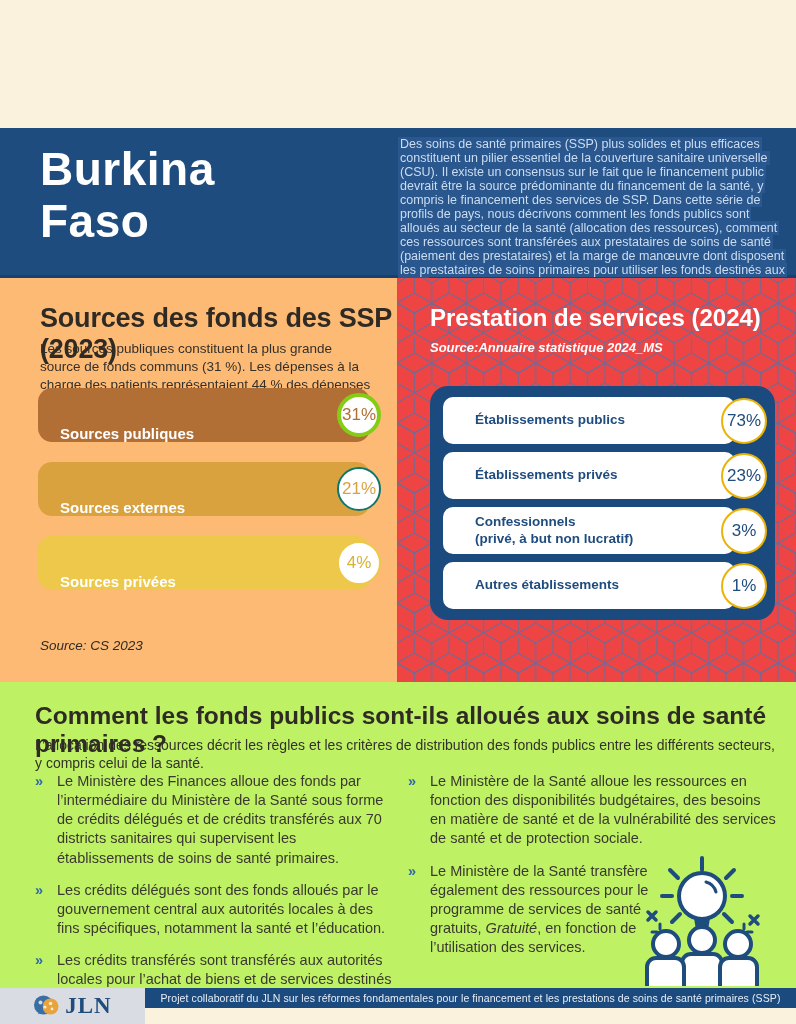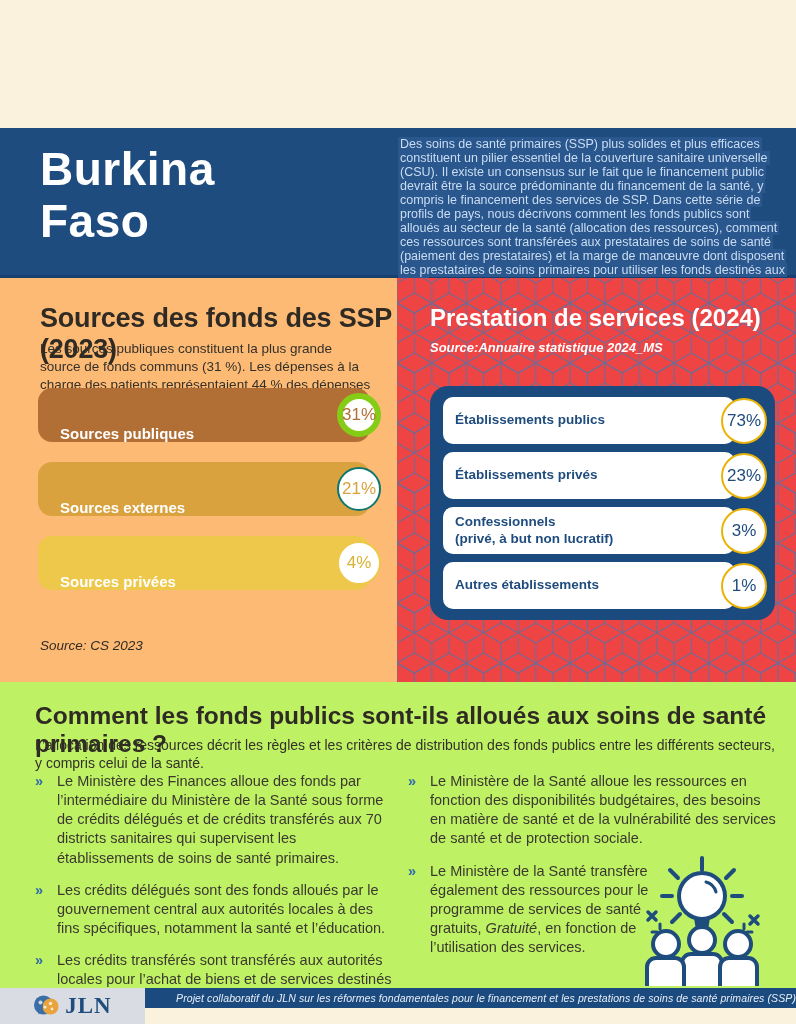--- a/index.html
+++ b/index.html
@@ -19,53 +19,53 @@
   .intro .hl { background:#2A578E; padding:0 2px; box-decoration-break:clone; -webkit-box-decoration-break:clone; }
 
   
   .panel-left { position:absolute; left:0; top:278px; width:397px; height:404px; background:#fdba74; }
   .pl-title { position:absolute; left:40px; top:25px; font-size:27px; font-weight:600; color:#2F2B24; letter-spacing:-.2px; }
   .pl-desc { position:absolute; left:40px; top:62px; width:332px; font-size:13.5px; line-height:1.32; color:#33302A; }
   .bars { position:absolute; left:38px; top:110px; width:332px; }
   .bar { position:relative; width:332px; height:54px; border-radius:14px; margin-bottom:20px; display:flex; align-items:flex-end; }
   .bar-label { padding-left:22px; padding-right:60px; color:#FFFFFF; font-weight:700; font-size:15px; line-height:1.1; }
   .badge { position:absolute; right:-11px; top:50%; transform:translateY(-50%); width:44px; height:44px; border-radius:50%; background:#FFFFFF; display:flex; align-items:center; justify-content:center; font-size:17px; }
-  .bar1 { background:#B26F35; } .bar1 .badge { border:6px solid #84cc16; color:#B26F35; }
+  .bar1 { background:#B26F35; } .bar1 .badge { border:4px solid #84cc16; color:#B26F35; }
   .bar2 { background:#D9A23E; } .bar2 .badge { border:2px solid #0f766e; color:#D9A23E; }
   .bar3 { background:#EDC84A; } .bar3 .badge { border:2px solid #EDC84A; color:#D8B233; }
   .bar4 { background:#92B489; } .bar4 .badge { border:2px solid #92B489; color:#8AAF81; }
   .pl-source { position:absolute; left:40px; top:360px; font-style:italic; font-size:13.5px; color:#2F2B24; }
 
   
   .panel-right { position:absolute; left:397px; top:278px; width:399px; height:404px; background:#ef4444; }
   .hexbg { position:absolute; left:0; top:0; }
   .pr-title { position:absolute; left:33px; top:26px; font-size:24px; font-weight:600; color:#FFFFFF; }
   .pr-source { position:absolute; left:33px; top:62px; font-size:13px; font-weight:700; font-style:italic; color:#FFFFFF; }
   .rows-box { position:absolute; left:33px; top:108px; width:345px; height:234px; background:#1B4A7E; border-radius:18px; padding:11px 40px 11px 13px; }
   .srow { position:relative; width:292px; height:47px; background:#FFFFFF; border-radius:10px; margin-bottom:8px; display:flex; align-items:center; }
   .srow:last-child { margin-bottom:0; }
-  .srow-label { padding-left:12px; padding-right:20px; color:#1F4C7E; font-weight:700; font-size:13.5px; line-height:1.2; white-space:pre-line; }
+  .srow-label { padding-left:32px; padding-right:20px; color:#1F4C7E; font-weight:700; font-size:13.5px; line-height:1.2; white-space:pre-line; }
   .sbadge { position:absolute; right:-32px; top:50%; transform:translateY(-50%); width:46px; height:46px; border-radius:50%; background:#FFFFFF; border:2px solid #eab308; color:#1F4C7E; display:flex; align-items:center; justify-content:center; font-size:17px; }
 
   
   .allocation { position:absolute; left:0; top:682px; width:796px; height:306px; background:#bef264; }
   .al-title { position:absolute; left:35px; top:20px; font-size:24.5px; font-weight:600; color:#2F2B24; }
   .al-desc { position:absolute; left:35px; top:54px; width:740px; font-size:14px; line-height:1.3; color:#33302A; }
   .col-left { position:absolute; left:35px; top:90px; width:358px; }
   .col-right { position:absolute; left:408px; top:90px; width:368px; }
   .bullet { position:relative; padding-left:22px; margin-bottom:13px; font-size:14.5px; line-height:1.32; color:#3B382F; }
   .bullet .marker { position:absolute; left:0; top:0; color:#3069AC; font-weight:700; }
   .bullet.narrow { padding-right:110px; }
   .idea-icon { position:absolute; right:14px; bottom:-2px; }
 
   
   .footer { position:absolute; left:0; top:988px; width:796px; height:20px; display:flex; }
   .footer-logo { width:145px; height:36px; background:#D9DCE2; display:flex; align-items:center; justify-content:center; gap:5px; }
   .logo-text { font-family:"Liberation Serif", serif; font-size:23px; font-weight:600; color:#1E4C7D; letter-spacing:1px; }
-  .footer-bar { flex:1; background:#1B4A7E; display:flex; align-items:center; justify-content:flex-end;font-style:italic; }
+  .footer-bar { flex:1; background:#1B4A7E; display:flex; align-items:center; justify-content:center; }
   .footer-text { color:#E9EEF6; font-size:10.5px; letter-spacing:.1px; }
 </style>
 </head>
 <body>
 
 <div class="page">
 
 
   <div class="hero">
     <div class="country">Burkina Faso</div>

